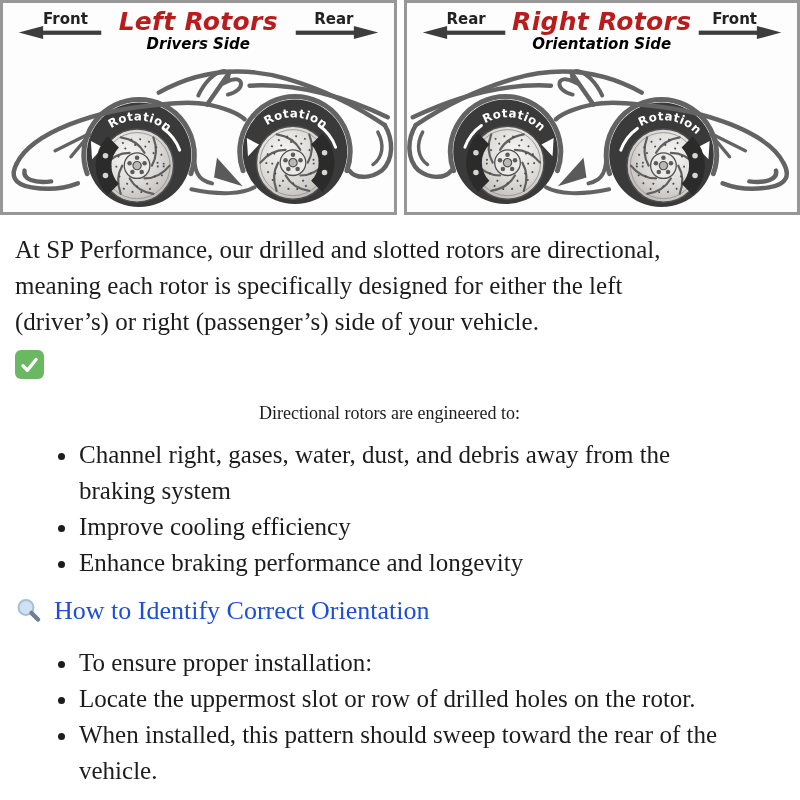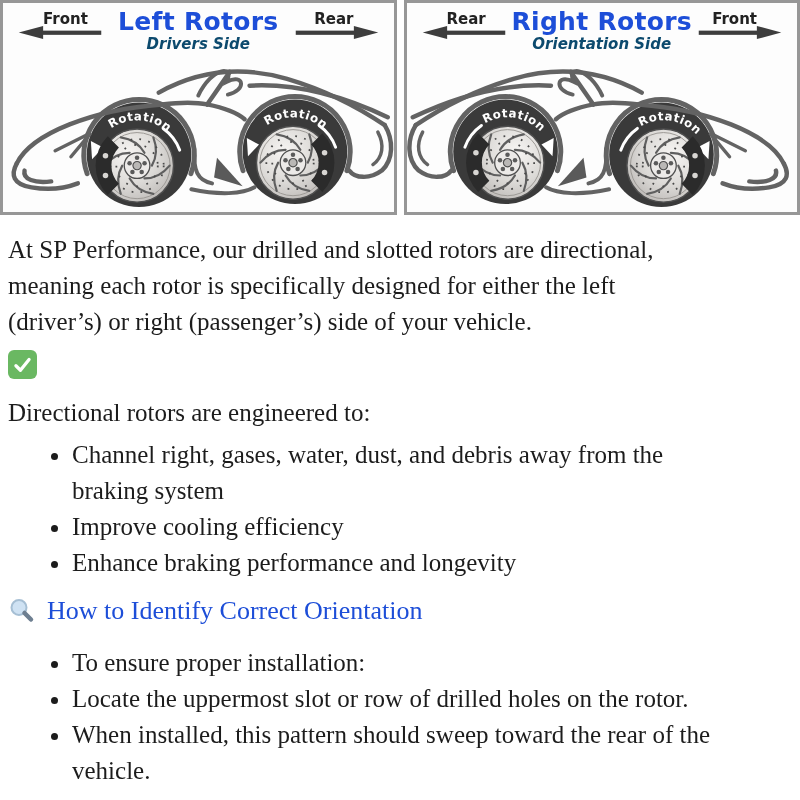--- a/index.html
+++ b/index.html
@@ -8,38 +8,38 @@
     font-family:"Liberation Serif", serif; color:#1c1c1c;
   }
   
   .diagram { display:flex; gap:7px; height:215px; }
   .panel {
     flex:1; box-sizing:border-box; border:3px solid #979797;
     background:#fdfdfd; position:relative; overflow:hidden;
   }
   .panel-header { position:relative; height:54px; padding-top:5px; }
   .titles { text-align:center; font-family:"DejaVu Sans", sans-serif; }
-  .panel-title { font-size:25px; font-weight:bold; line-height:1.08; color:#1d4ed8; letter-spacing:.3px; }
-  .panel-subtitle { font-size:15px; font-weight:bold; font-style:italic; color:#0c4a6e; }
+  .panel-title { font-size:25px; font-weight:bold; line-height:1.08; color:#b91c1c; letter-spacing:.3px;font-style:italic; }
+  .panel-subtitle { font-size:15px; font-weight:bold; font-style:italic; color:#000000; }
   .dir { position:absolute; top:9px; width:94px; font-family:"DejaVu Sans", sans-serif; }
   .dir-left { left:10px; } .dir-right { right:10px; }
   .dir-text { display:block; font-size:15px; font-weight:bold; color:#222; line-height:1; }
   .dir-left  .dir-text { padding-left:30px; }
   .dir-right .dir-text { padding-right:30px; text-align:right; }
   .arrow-svg { display:block; width:94px; height:15px; margin-top:-2px; fill:#3d3d3d; }
   .car-svg { position:absolute; bottom:0; left:0; width:100%; height:150px; display:block; }
   .rot { font-family:"DejaVu Sans", sans-serif; font-size:12px; font-weight:bold; fill:#ffffff; letter-spacing:.5px; }
   .defs-holder { position:absolute; width:0; height:0; }
   
-  .article { padding:0 36px 0 8px; }
+  .article { padding:0 36px 0 15px; }
   .intro { white-space:pre-line; font-size:25px; line-height:36px; margin:17px 0 0; }
   .sec { display:flex; align-items:center; gap:11px; font-size:26px; line-height:36px;
          font-weight:bold; margin:10px 0 0; color:#151515; }
   .sec.normal { font-weight:normal; margin-top:12px; color:#1d4ed8; }
-  .lead { font-size:25px; line-height:36px; margin:16px 0 0; }
+  .lead { font-size:18px; line-height:36px; margin:16px 0 0;text-align:center; }
   ul { margin:6px 0 0; padding-left:64px; list-style:disc; }
   ul.second { margin-top:16px; }
   li { font-size:25px; line-height:36px; white-space:pre-line; }
   .emoji { flex:0 0 auto; display:inline-flex; align-items:center; justify-content:center; }
   .emoji.check { width:29px; height:29px; background:#6ab862; border-radius:6px; }
   .emoji.check svg { width:23px; height:23px; }
   .emoji.mag { width:28px; height:28px; }
   .emoji.mag svg { width:28px; height:28px; }
 </style>
 </head>

